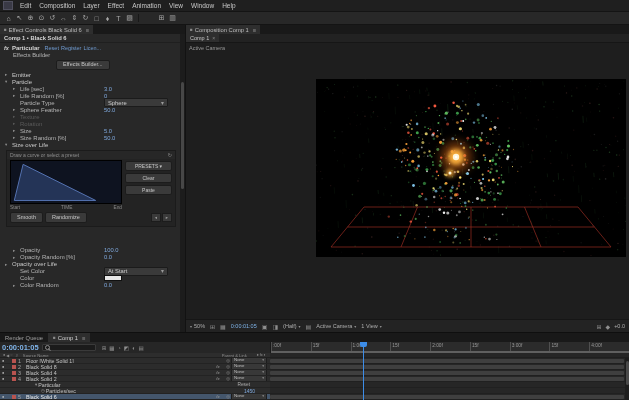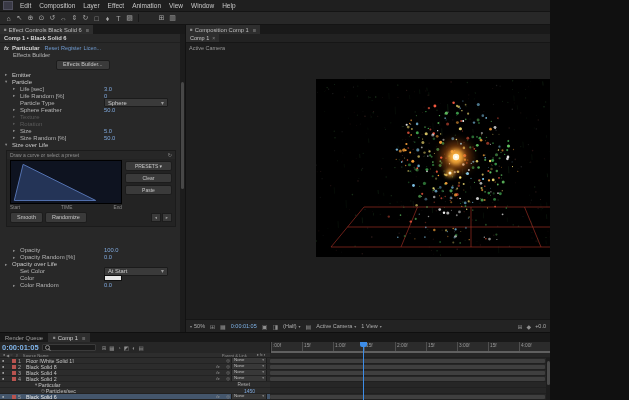--- a/index.html
+++ b/index.html
@@ -1,16 +1,16 @@
 <!DOCTYPE html>
 <html><head>
 <meta charset="utf-8">
 <style>
   html,body{margin:0;padding:0;background:#101010}
-  .app{position:relative;width:550px;height:400px;background:#c4b5fd;overflow:hidden;
+  .app{position:relative;width:629px;height:400px;background:#c4b5fd;overflow:hidden;
        font-family:"Liberation Sans","DejaVu Sans",sans-serif;color:#c0c0c0;user-select:none}
   
   .menubar{height:11px;background:#1f1f1f;border-bottom:1px solid #141414;display:flex;align-items:center;font-size:6.5px;color:#c8c8c8}
   .app-icon{width:8px;height:7px;background:#3a3a46;border:1px solid #50505e;margin:0 3px;flex:none}
   .menu-item{padding:0 4px;line-height:11px;white-space:nowrap}
   
   .toolbar{height:12px;background:#282828;border-bottom:1px solid #141414;display:flex;align-items:center;padding:0 3px}
   .tool{width:11px;height:11px;display:flex;align-items:center;justify-content:center;font-size:7px;color:#a8a8a8}
   .tool-sep{width:1px;height:8px;background:#181818;margin:0 3px}
   .tool-right{margin-left:14px;display:flex}

